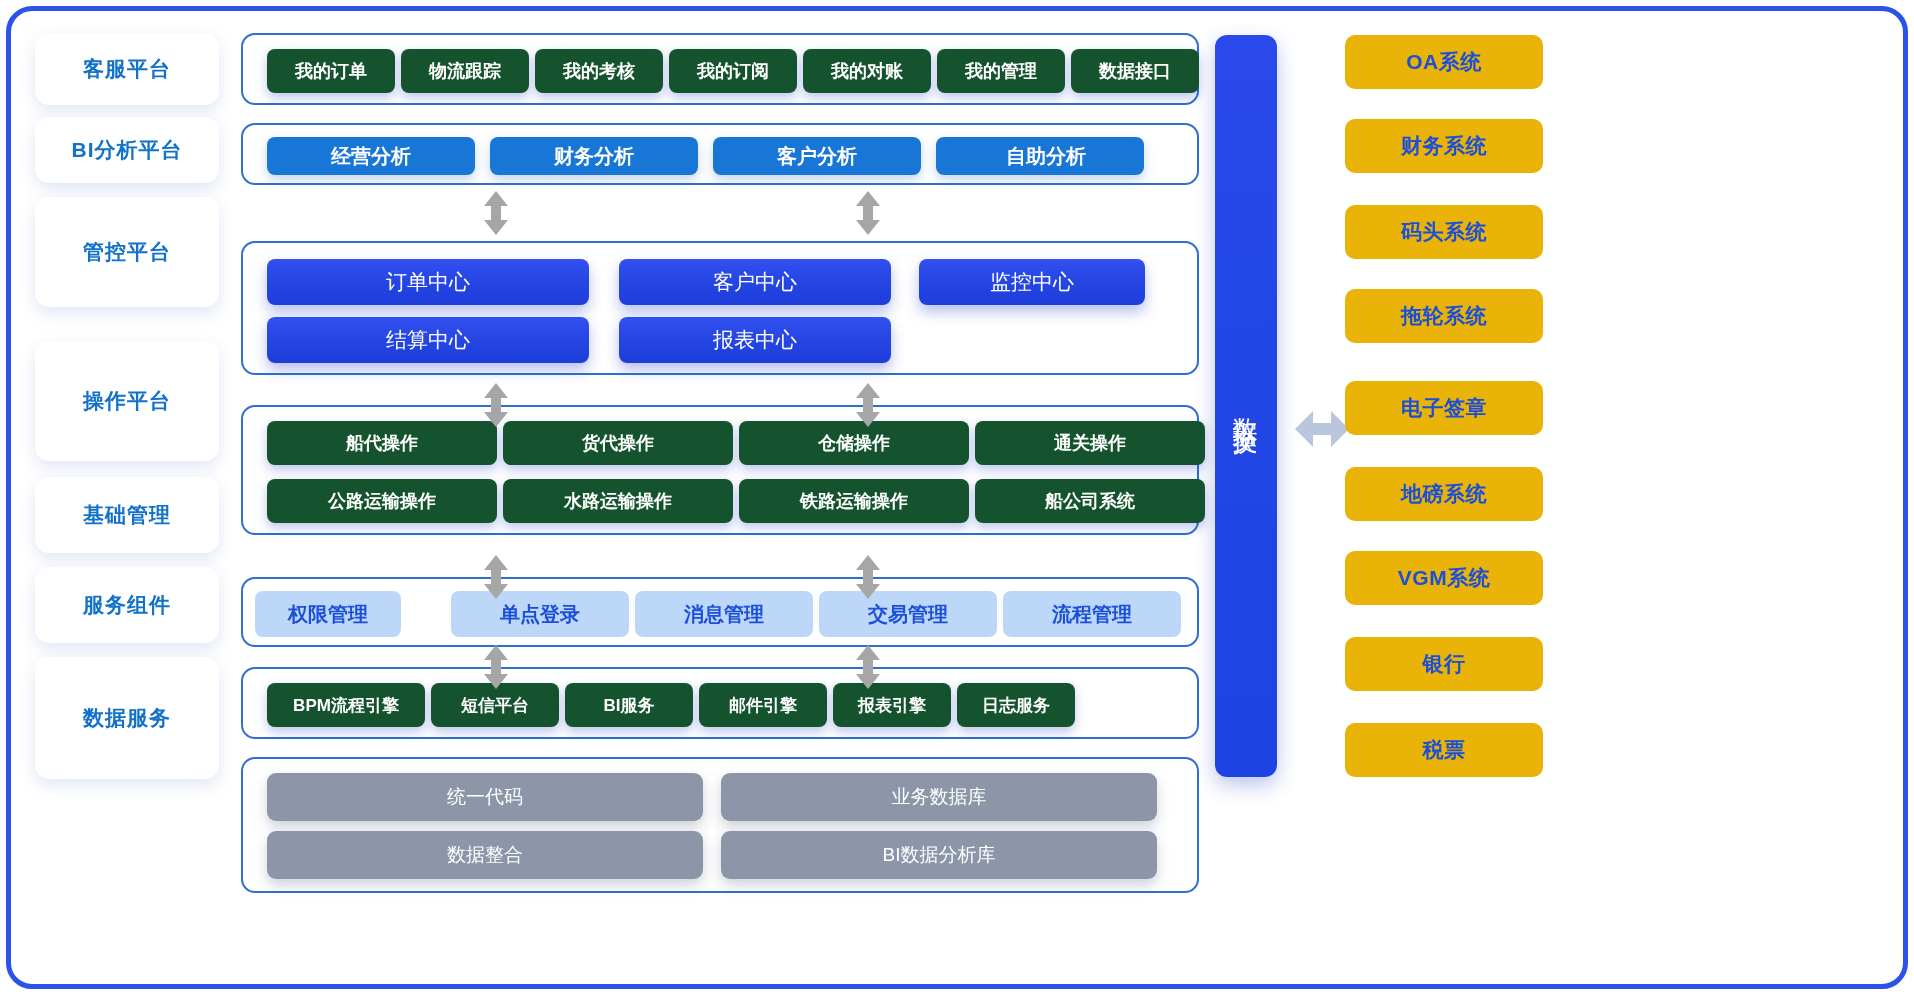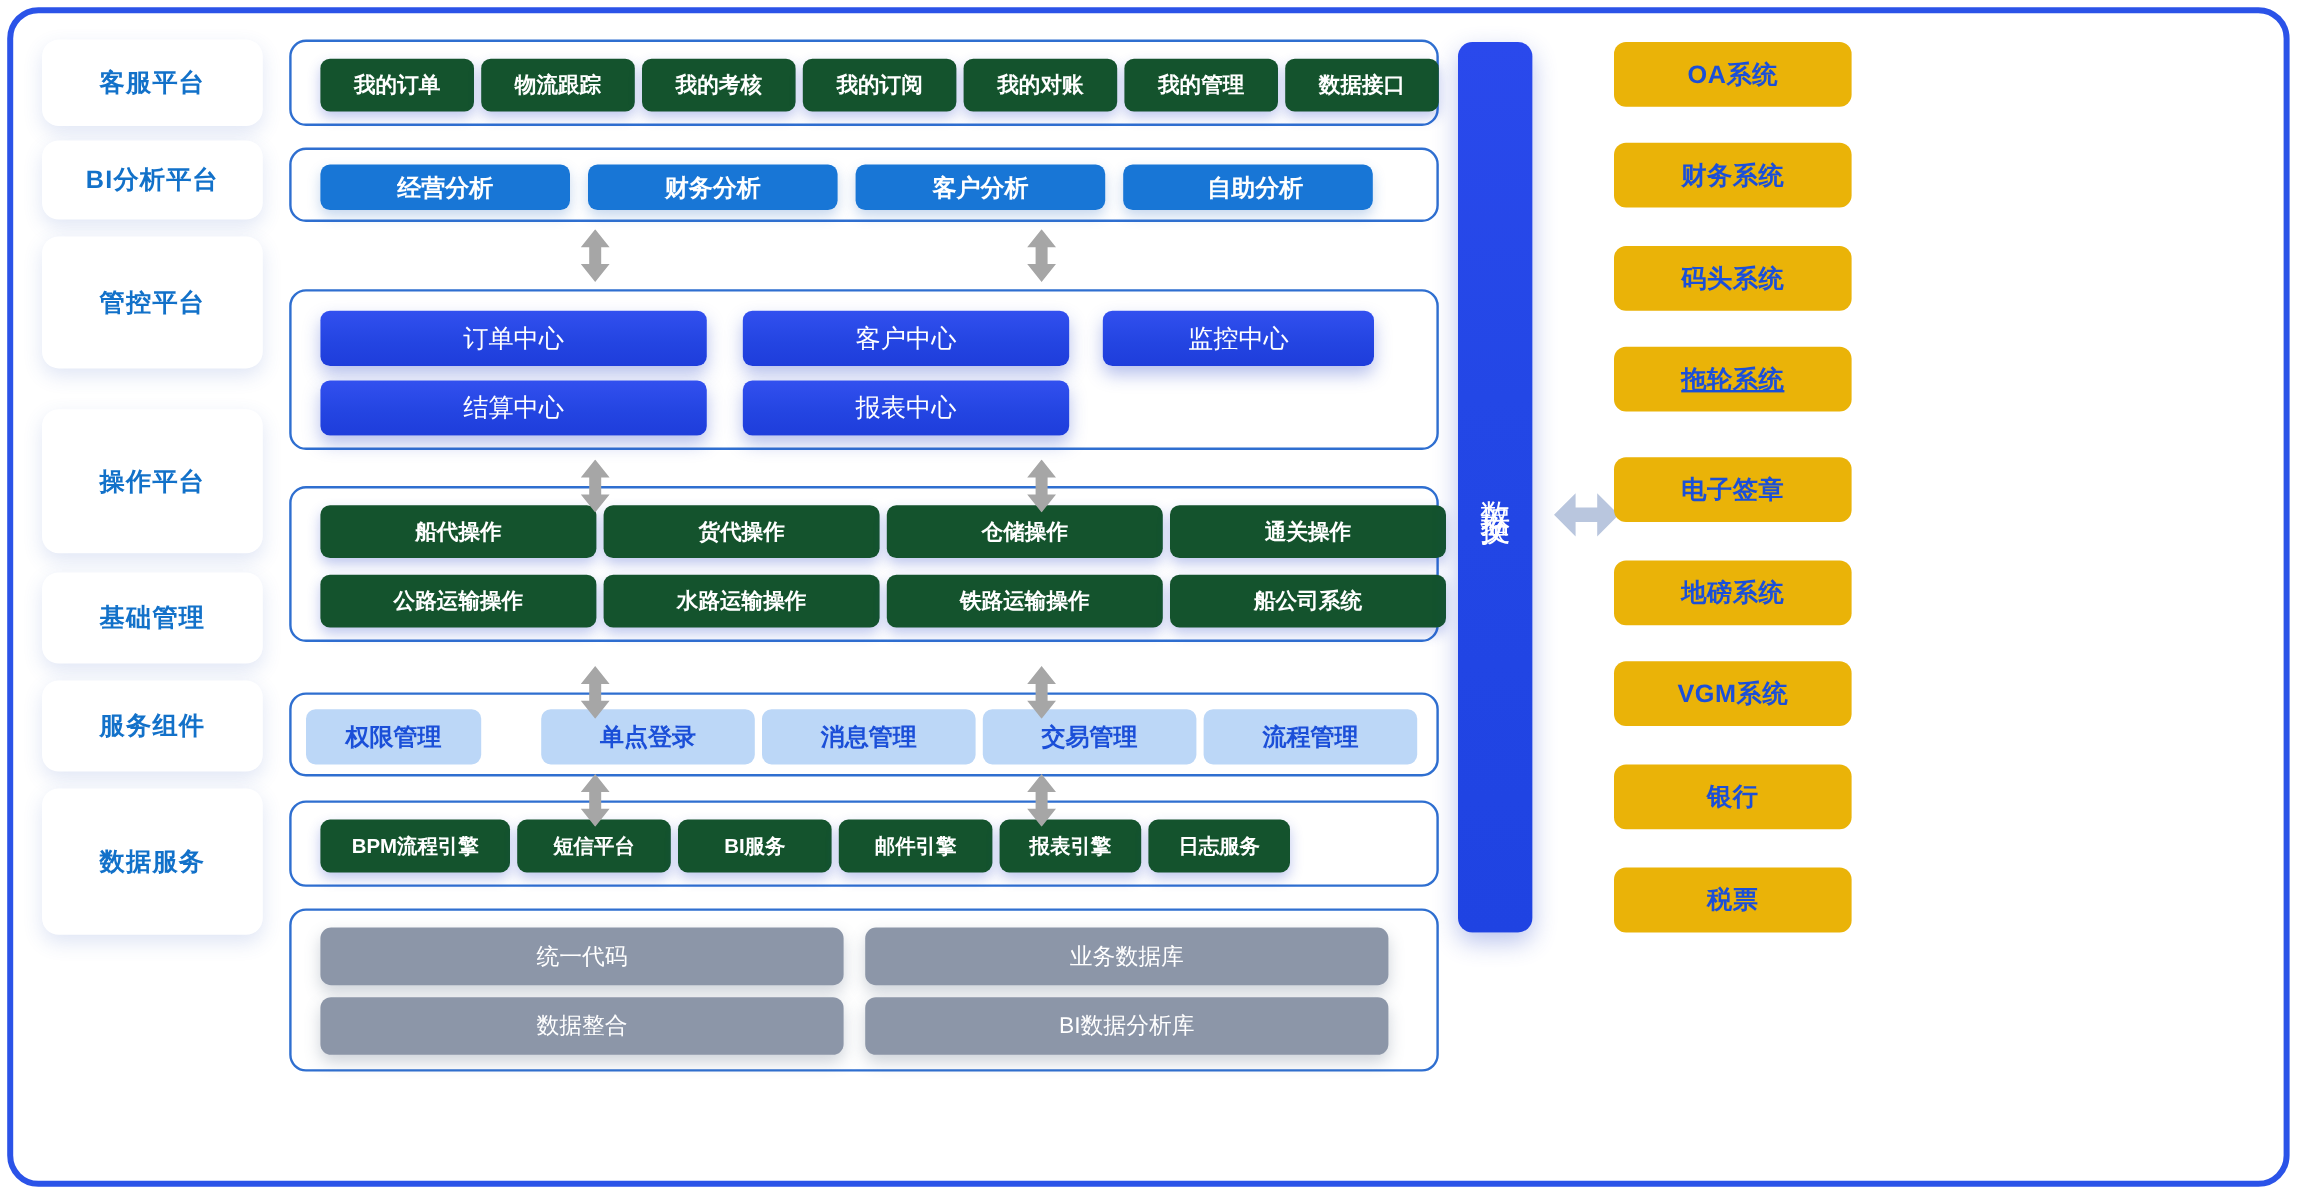--- a/index.html
+++ b/index.html
@@ -201,20 +201,20 @@
       <div class="v-arrow" style="left:844px;top:634px;"><svg viewBox="0 0 26 44" width="26" height="44">
           <polygon points="13,0 25,15 18,15 18,29 25,29 13,44 1,29 8,29 8,15 1,15" fill="#a6a6a6"></polygon>
         </svg></div>
       <div id="dx" style="left:1204px;top:24px;width:62px;height:742px;">数据交换</div>
       <div class="h-arrow" style="left:1284px;top:398px;"><svg viewBox="0 0 54 40" width="54" height="40">
           <polygon points="0,20 18,2 18,14 36,14 36,2 54,20 36,38 36,26 18,26 18,38" fill="#b9c6de"></polygon>
         </svg></div>
       <div class="ext" style="left:1334px;top:24px;width:198px;height:54px;">OA系统</div>
       <div class="ext" style="left:1334px;top:108px;width:198px;height:54px;">财务系统</div>
       <div class="ext" style="left:1334px;top:194px;width:198px;height:54px;">码头系统</div>
-      <div class="ext" style="left:1334px;top:278px;width:198px;height:54px;text-decoration:underline;">拖轮系统</div>
+      <div class="ext" style="left:1334px;top:278px;width:198px;height:54px;">拖轮系统</div>
       <div class="ext" style="left:1334px;top:370px;width:198px;height:54px;">电子签章</div>
       <div class="ext" style="left:1334px;top:456px;width:198px;height:54px;">地磅系统</div>
       <div class="ext" style="left:1334px;top:540px;width:198px;height:54px;">VGM系统</div>
       <div class="ext" style="left:1334px;top:626px;width:198px;height:54px;">银行</div>
       <div class="ext" style="left:1334px;top:712px;width:198px;height:54px;">税票</div>
     </div>
 </div>
 
 </body></html>

